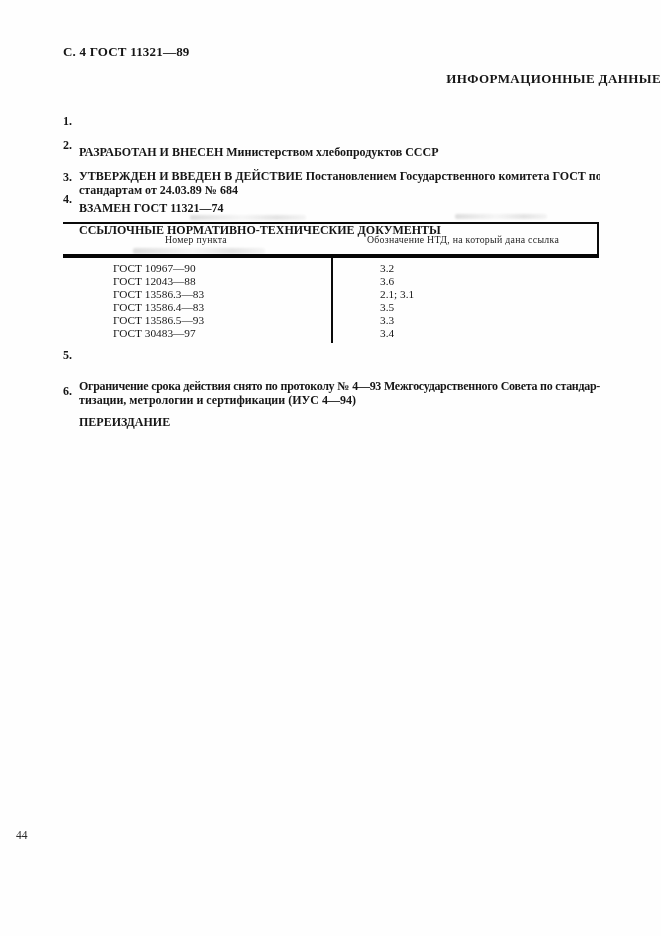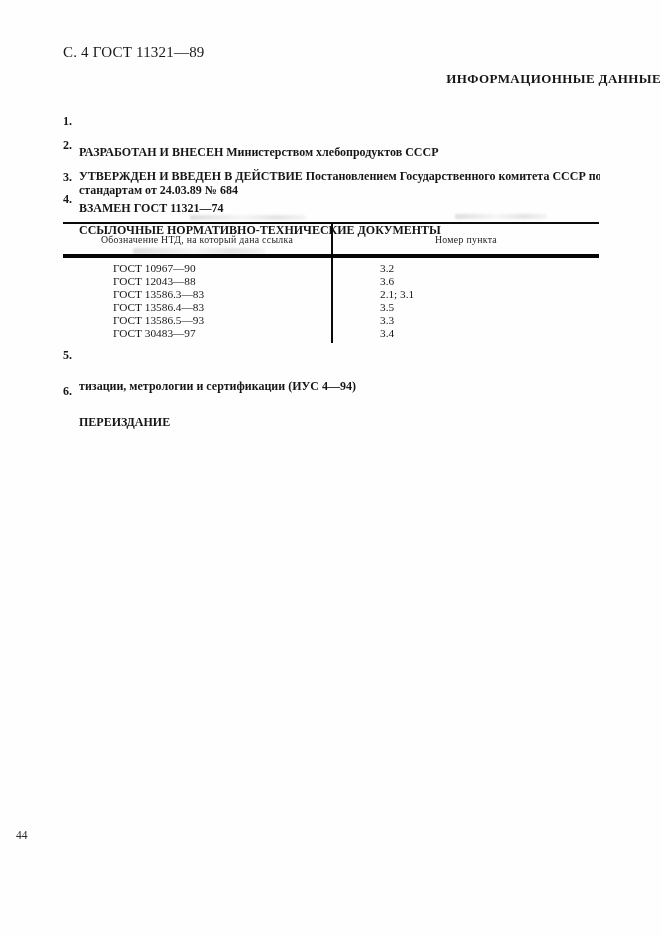--- a/index.html
+++ b/index.html
@@ -14,23 +14,23 @@
     background: #fefefe;
     margin: 0 auto;
     font-family: "Liberation Serif", "DejaVu Serif", serif;
     color: #161616;
     overflow: hidden;
   }
   .page-header {
     position: absolute;
     left: 63px;
     top: 45px;
-    font-size: 15px;
+    font-size: 13px;
     line-height: 14px;
-    font-weight: normal;
+    font-weight: bold;
     letter-spacing: 0.2px;
   }
   .doc-title {
     position: absolute;
     left: 0;
     top: 72px;
     width: 661px;
     text-align: right;
     font-size: 13px;
     line-height: 14px;
@@ -143,21 +143,21 @@
   <div class="item" style="top:114px">
     <span class="num">1.</span>
     <div class="lines">
       <div class="ln">РАЗРАБОТАН И ВНЕСЕН Министерством хлебопродуктов СССР</div>
     </div>
   </div>
 
   <div class="item" style="top:138px">
     <span class="num">2.</span>
     <div class="lines">
-      <div class="ln jfull">УТВЕРЖДЕН И ВВЕДЕН В ДЕЙСТВИЕ Постановлением Государственного комитета СССР по</div>
+      <div class="ln jfull">УТВЕРЖДЕН И ВВЕДЕН В ДЕЙСТВИЕ Постановлением Государственного комитета ГОСТ по</div>
       <div class="ln">стандартам от 24.03.89 № 684</div>
     </div>
   </div>
 
   <div class="item" style="top:170px">
     <span class="num">3.</span>
     <div class="lines">
       <div class="ln">ВЗАМЕН ГОСТ 11321—74</div>
     </div>
   </div>
@@ -168,22 +168,22 @@
       <div class="ln">ССЫЛОЧНЫЕ НОРМАТИВНО-ТЕХНИЧЕСКИЕ ДОКУМЕНТЫ</div>
     </div>
   </div>
 
   <div class="artifact" style="left:190px; top:215px; width:116px; height:5px;"></div>
   <div class="artifact" style="left:455px; top:214px; width:92px; height:5px;"></div>
   <div class="artifact" style="left:133px; top:248px; width:132px; height:6px;"></div>
 
   <div class="tbl">
     <div class="thead">
+      <div class="th th2">Номер пункта</div>
       <div class="th th1">Обозначение НТД, на который дана ссылка</div>
-      <div class="th th2">Номер пункта</div>
     </div>
     <div class="tbody">
       <div class="col col1">
         <div class="cell">ГОСТ 10967—90</div>
         <div class="cell">ГОСТ 12043—88</div>
         <div class="cell">ГОСТ 13586.3—83</div>
         <div class="cell">ГОСТ 13586.4—83</div>
         <div class="cell">ГОСТ 13586.5—93</div>
         <div class="cell">ГОСТ 30483—97</div>
       </div>
@@ -194,20 +194,21 @@
         <div class="cell">3.5</div>
         <div class="cell">3.3</div>
         <div class="cell">3.4</div>
       </div>
     </div>
   </div>
 
   <div class="item" style="top:348px">
     <span class="num">5.</span>
     <div class="lines">
+      <div class="ln jfull tight">Ограничение срока действия снято по протоколу № 4—93 Межгосударственного Совета по стандар-</div>
       <div class="ln">тизации, метрологии и сертификации (ИУС 4—94)</div>
     </div>
   </div>
 
   <div class="item" style="top:384px">
     <span class="num">6.</span>
     <div class="lines">
       <div class="ln">ПЕРЕИЗДАНИЕ</div>
     </div>
   </div>

